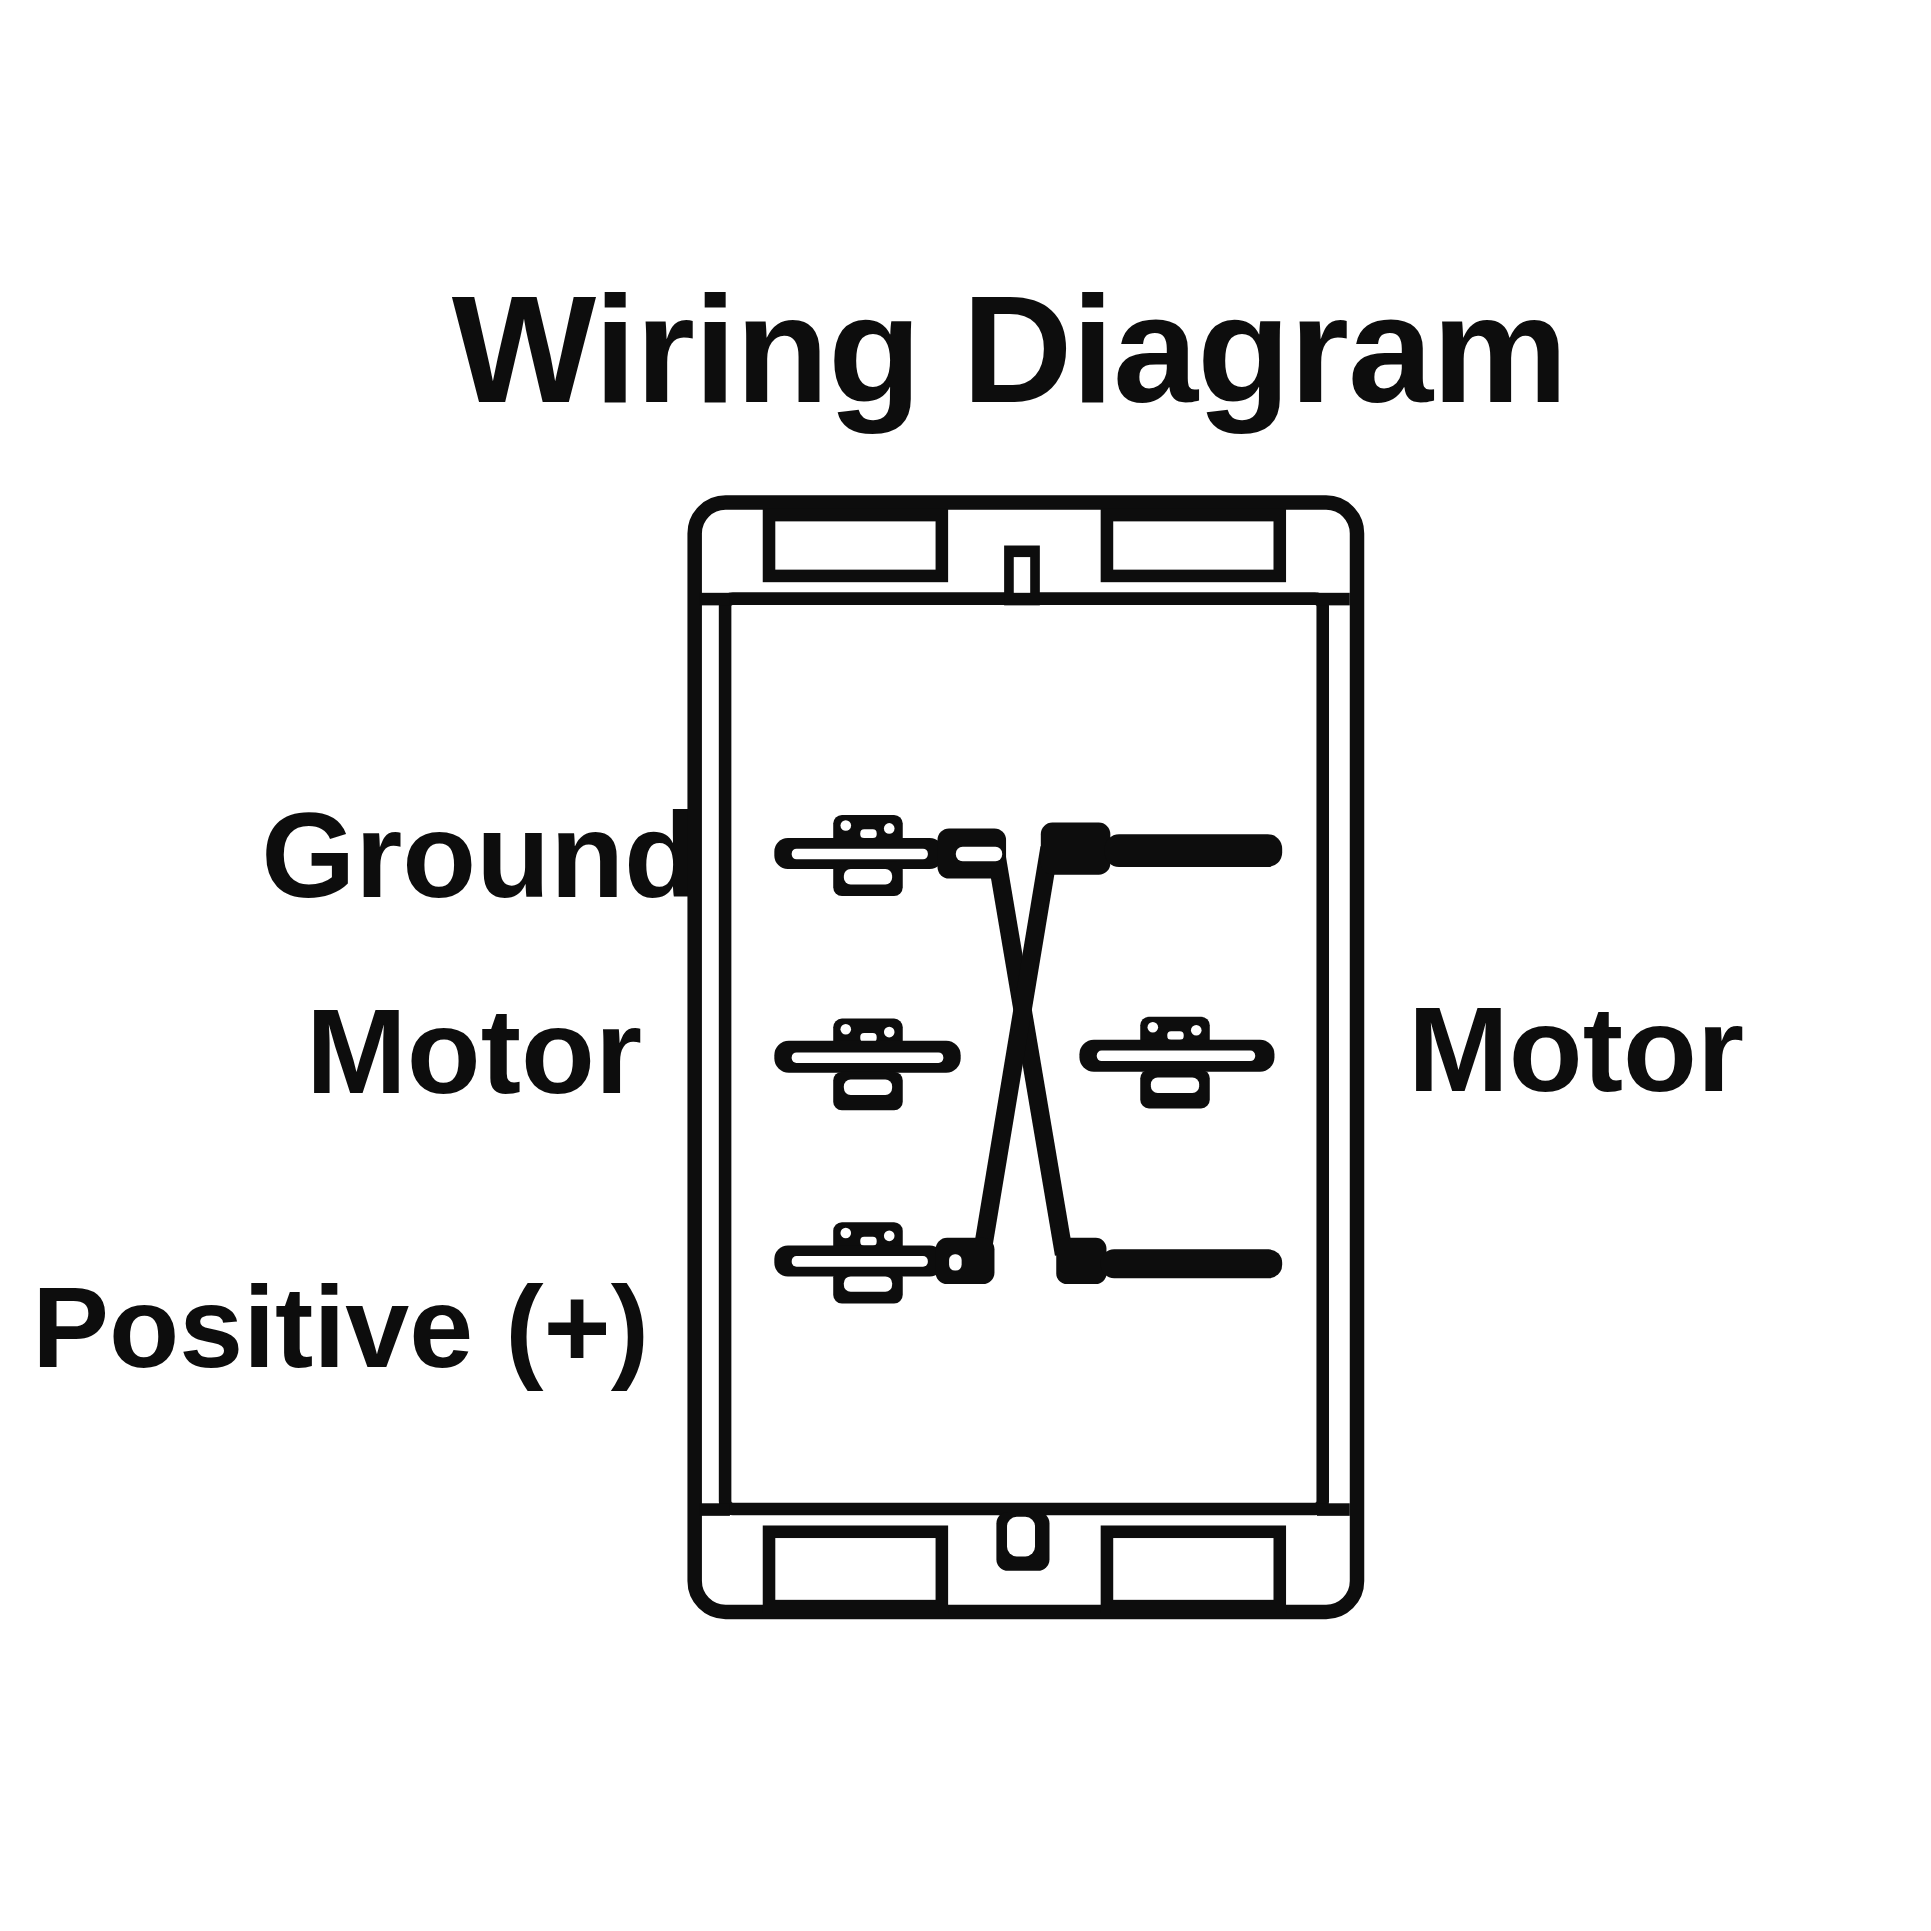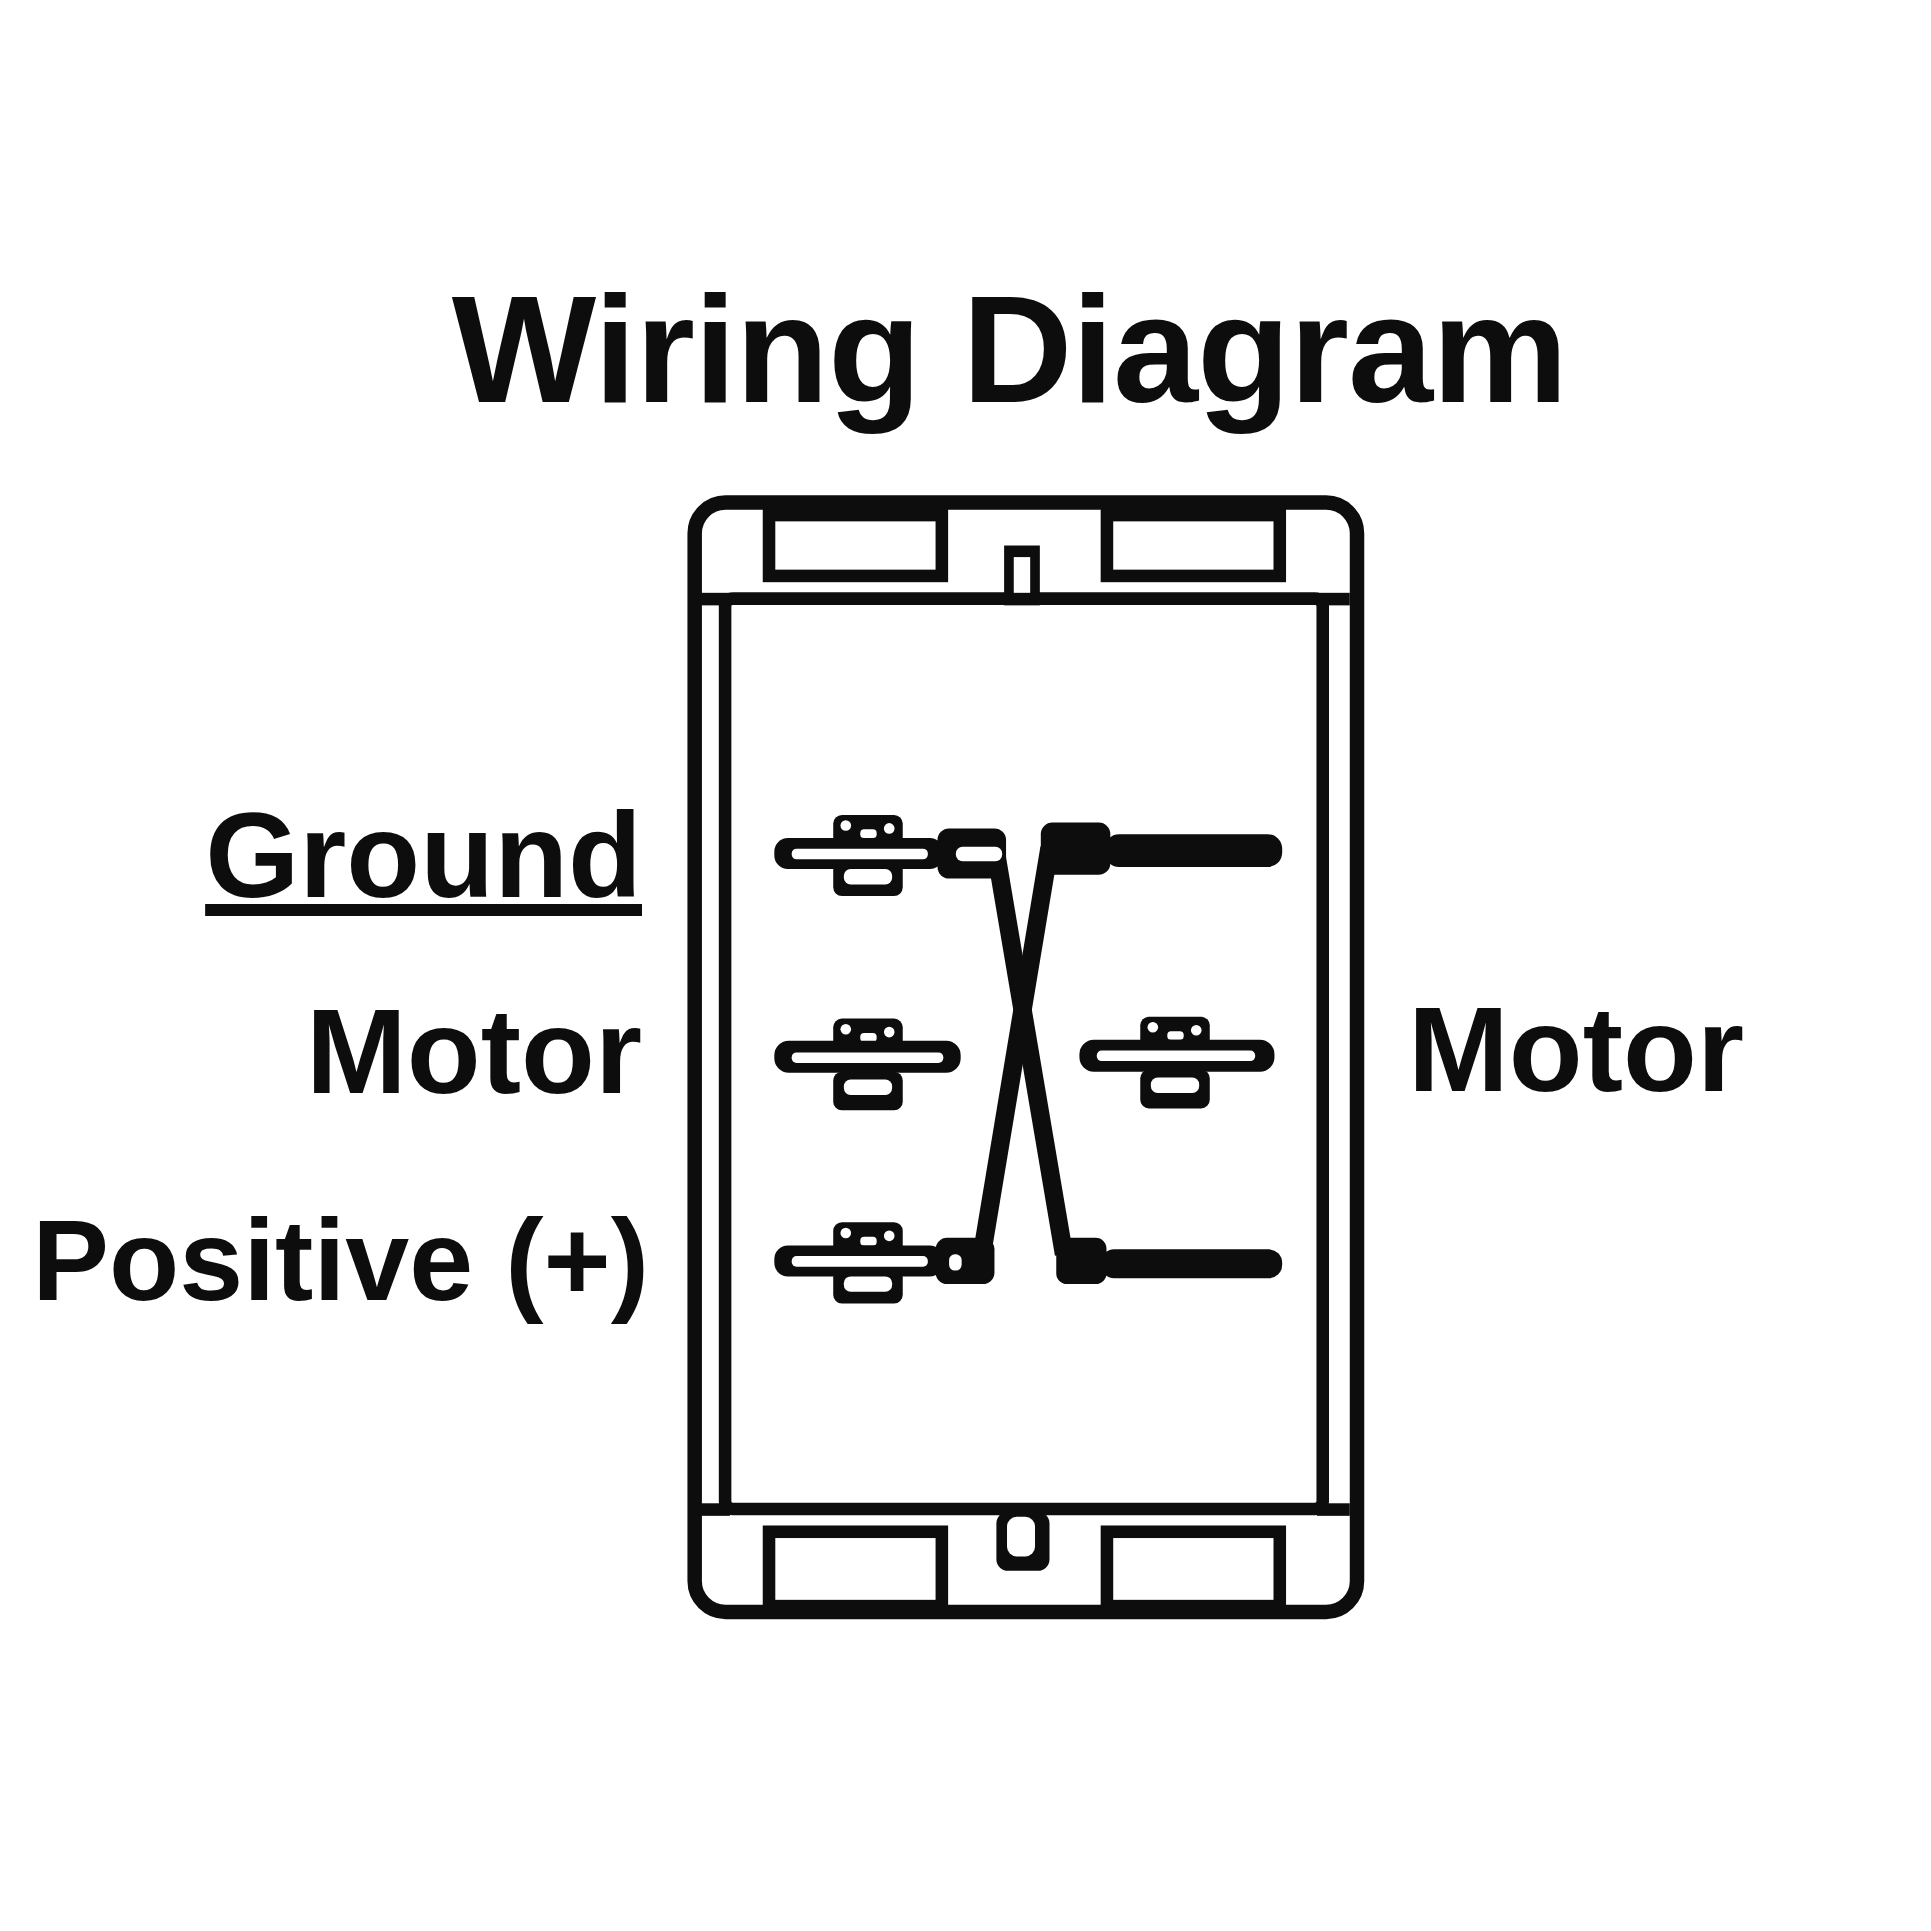--- a/index.html
+++ b/index.html
@@ -22,23 +22,23 @@
     letter-spacing:-1px;
     white-space:nowrap;
   }
   .side-label{
     position:absolute;
     font-weight:700;
     line-height:1;
     color:#0d0d0d;
     white-space:nowrap;
   }
-  .lbl-ground   { right:1289px; top:795px;  font-size:121px;text-decoration:underline; }
+  .lbl-ground   { right:1233px; top:795px;  font-size:121px; }
   .lbl-motor-l  { right:1289px; top:991px; font-size:121px; }
-  .lbl-positive { right:1282px; top:1203px; font-size:115px; }
+  .lbl-positive { right:1282px; top:1270px; font-size:115px; }
   .lbl-motor-r  { left:1408px;  top:989px; font-size:121px; }
   svg{position:absolute;left:0;top:0;}
   .ln{fill:none;stroke:#0d0d0d;}
   .blk{fill:#0d0d0d;stroke:none;}
   .wht{fill:#ffffff;stroke:none;}
 </style>
 </head>
 <body>
 
 <div class="title">Wiring Diagram</div>

